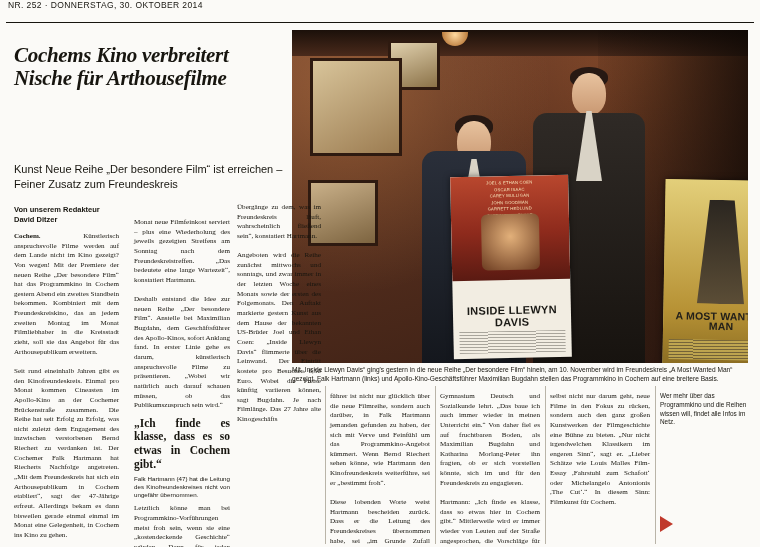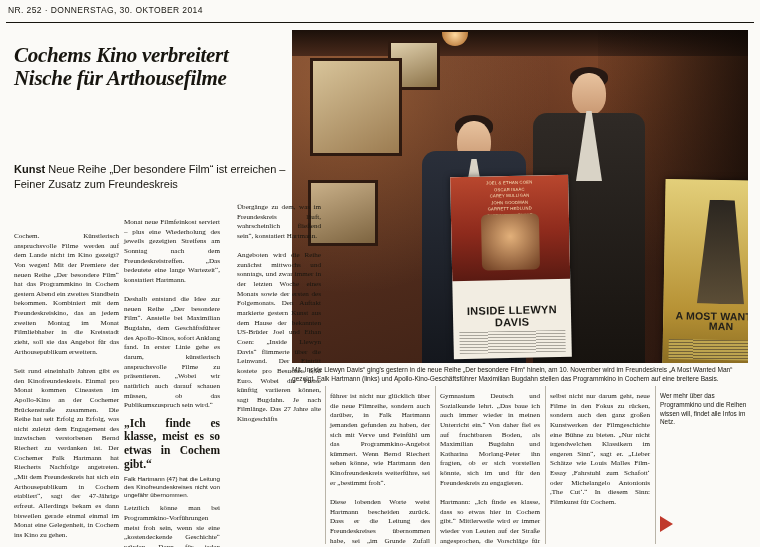--- a/index.html
+++ b/index.html
@@ -7,21 +7,21 @@
     width:760px;height:547px;overflow:hidden;
     background:#fbfaf7;
     font-family:"Liberation Serif", serif;
     color:#17150f;
   }
   .page{position:relative;width:760px;height:547px;}
 
   
   .masthead{
     position:absolute;left:0;top:0;width:760px;height:22px;
-    display:flex;align-items:center;
+    display:flex;align-items:flex-start;
   }
   .mast-left{
     font-family:"Liberation Sans", sans-serif;
     font-size:8.5px;letter-spacing:.4px;
     padding-left:8px;padding-bottom:3px;white-space:nowrap;
     color:#17150f;
   }
   .mast-center{
     flex:1;text-align:center;padding-bottom:1px;
     font-family:"Liberation Serif", serif;
@@ -40,40 +40,40 @@
     font-family:"Liberation Serif", serif;
     font-size:21px;line-height:1.08;font-weight:700;
     letter-spacing:-0.3px;
     font-style:italic;
   }
   .kicker{
     position:absolute;left:14px;top:162px;width:272px;
     font-family:"Liberation Sans", sans-serif;
     font-size:11px;line-height:1.38;
   }
-  .kicker b{font-weight:700;}
+  .kicker b{font-weight:400;}
   .byline{
     position:absolute;left:14px;top:205px;width:120px;
     font-family:"Liberation Sans", sans-serif;
     font-size:7.5px;line-height:1.35;font-weight:700;
     color:#17150f;
   }
 
   
   .col{
     position:absolute;
     font-family:"Liberation Serif", serif;
     font-size:7.1px;line-height:1.36;
     text-align:justify;
     color:#17150f;
     -webkit-hyphens:auto;hyphens:auto;
   }
-  .col b{font-weight:400;margin-top:48px;}
+  .col b{font-weight:700;margin-top:48px;}
   .c1{left:14px;top:232px;width:105px;height:305px;}
-  .c2{left:124px;top:218px;width:96px;height:319px;}
+  .c2{left:134px;top:218px;width:96px;height:319px;}
   .c3{left:237px;top:203px;width:84px;height:319px;}
   .c4{left:330px;top:392px;width:100px;}
   .c5{left:440px;top:392px;width:100px;}
   .c6{left:550px;top:392px;width:100px;}
 
   
   .pullquote{
     font-family:"Liberation Serif", serif;
     font-size:11.5px;line-height:1.18;font-weight:700;
     margin:6px 0 4px 0;
@@ -230,20 +230,22 @@
   <div class="masthead">
     <div class="mast-left">NR. 252 · DONNERSTAG, 30. OKTOBER 2014</div>
     <div class="mast-right"></div>
   </div>
   <div class="rule"></div>
 
   <h1 class="headline">Cochems Kino verbreitert Nische für Arthousefilme</h1>
   <div class="kicker">
     <b>Kunst</b><span> Neue Reihe „Der besondere Film“ ist erreichen – Feiner Zusatz zum Freundeskreis</span>
   </div>
+  <div class="byline" style="white-space:pre-line">Von unserem Redakteur
+David Ditzer</div>
 
   <div class="photo">
     <div class="wall"></div>
     <div class="ceiling"></div>
     <div class="lamp"></div>
     <div class="framed fr3"></div>
     <div class="framed fr1"></div>
     <div class="framed fr2"></div>
     <div class="darkside"></div>
 
@@ -284,21 +286,21 @@
   <div class="caption">
     <span>Mit „Inside Llewyn Davis“ ging's gestern in die neue Reihe „Der besondere Film“ hinein, am 10. November wird im Freundeskreis „A Most Wanted Man“ gezeigt. Falk Hartmann (links) und Apollo-Kino-Geschäftsführer Maximilian Bugdahn stellen das Programmkino in Cochem auf eine breitere Basis.</span>
   </div>
 
   <div class="col c1">
     <div><b>Cochem.</b> Künstlerisch anspruchsvolle Filme werden auf dem Lande nicht im Kino gezeigt? Von wegen! Mit der Premiere der neuen Reihe „Der besondere Film“ hat das Programmkino in Cochem gestern Abend ein zweites Standbein bekommen. Kombiniert mit dem Freundeskreiskino, das an jedem zweiten Montag im Monat Filmliebhaber in die Kreisstadt zieht, soll sie das Angebot für das Arthousepublikum erweitern.<br><br>Seit rund eineinhalb Jahren gibt es den Kinofreundeskreis. Einmal pro Monat kommen Cineasten im Apollo-Kino an der Cochemer Brückenstraße zusammen. Die Reihe hat seit Erfolg zu Erfolg, was nicht zuletzt dem Engagement des inzwischen verstorbenen Bernd Riechert zu verdanken ist. Der Cochemer Falk Hartmann hat Riecherts Nachfolge angetreten. „Mit dem Freundeskreis hat sich ein Arthousepublikum in Cochem etabliert“, sagt der 47-Jährige erfreut. Allerdings bekam es dann bisweilen gerade einmal einmal im Monat eine Gelegenheit, in Cochem ins Kino zu gehen.</div>
   </div>
 
   <div class="col c2">
     <div>Monat neue Filmfeinkost serviert – plus eine Wiederholung des jeweils gezeigten Streifens am Sonntag nach dem Freundeskreistreffen. „Das bedeutete eine lange Wartezeit“, konstatiert Hartmann.<br><br>Deshalb entstand die Idee zur neuen Reihe „Der besondere Film“. Anstelle bei Maximilian Bugdahn, dem Geschäftsführer des Apollo-Kinos, sofort Anklang fand. In erster Linie gehe es darum, künstlerisch anspruchsvolle Filme zu präsentieren. „Wobei wir natürlich auch darauf schauen müssen, ob das Publikumszuspruch sein wird.“</div>
-    <div class="pullquote">„Ich finde es klasse, meist es so etwas in Cochem gibt.“</div>
+    <div class="pullquote">„Ich finde es klasse, dass es so etwas in Cochem gibt.“</div>
     <div class="quote-credit">Falk Hartmann (47) hat die Leitung des Kinofreundeskreises nicht von ungefähr übernommen.</div>
     <div>Letztlich könne man bei Programmkino-Vorführungen meist froh sein, wenn sie eine „kostendeckende Geschichte“ würden. Denn für jeden ausgeliehenen Film gilt es eine Mindestbesucherzahl zu erreichen, und der Verleiher bekommt die Hälfte der eingespielten Eintrittsgelder. Gerade vor diesem Hintergrund sei es beachtlich, wie viele Menschen der Kinofreundeskreis inzwischen regelmäßig begeistere. Was die Filme angeht, die in der Reihe „Der besondere Film“ zu sehen sein sollen, werden die</div>
   </div>
 
   <div class="col c3">
     <div>Übergänge zu dem, was im Freundeskreis läuft, wahrscheinlich fließend sein“, konstatiert Hartmann.<br><br>Angeboten wird die Reihe zunächst mittwochs und sonntags, und zwar immer in der letzten Woche eines Monats sowie der ersten des Folgemonats. Den Auftakt markierte gestern Kunst aus dem Hause der bekannten US-Brüder Joel und Ethan Coen: „Inside Llewyn Davis“ flimmerte über die Leinwand. Der Eintritt kostete pro Besucher 6,50 Euro. Wobei die Preise künftig variieren können, sagt Bugdahn. Je nach Filmlänge. Das 27 Jahre alte Kinogeschäfts</div>
   </div>
 
   <div class="col c4">
     <div>führer ist nicht nur glücklich über die neue Filmreihe, sondern auch darüber, in Falk Hartmann jemanden gefunden zu haben, der sich mit Verve und Feinfühl um das Programmkino-Angebot kümmert. Wenn Bernd Riechert sehen könne, wie Hartmann den Kinofreundeskreis weiterführe, sei er „bestimmt froh“.<br><br>Diese lobenden Worte weist Hartmann bescheiden zurück. Dass er die Leitung des Freundeskreises übernommen habe, sei „im Grunde Zufall gewesen.“ Er sei „schon seit Ewigkeiten filminteressiert“, sagt der Kreisbote der am Cochemer</div>

